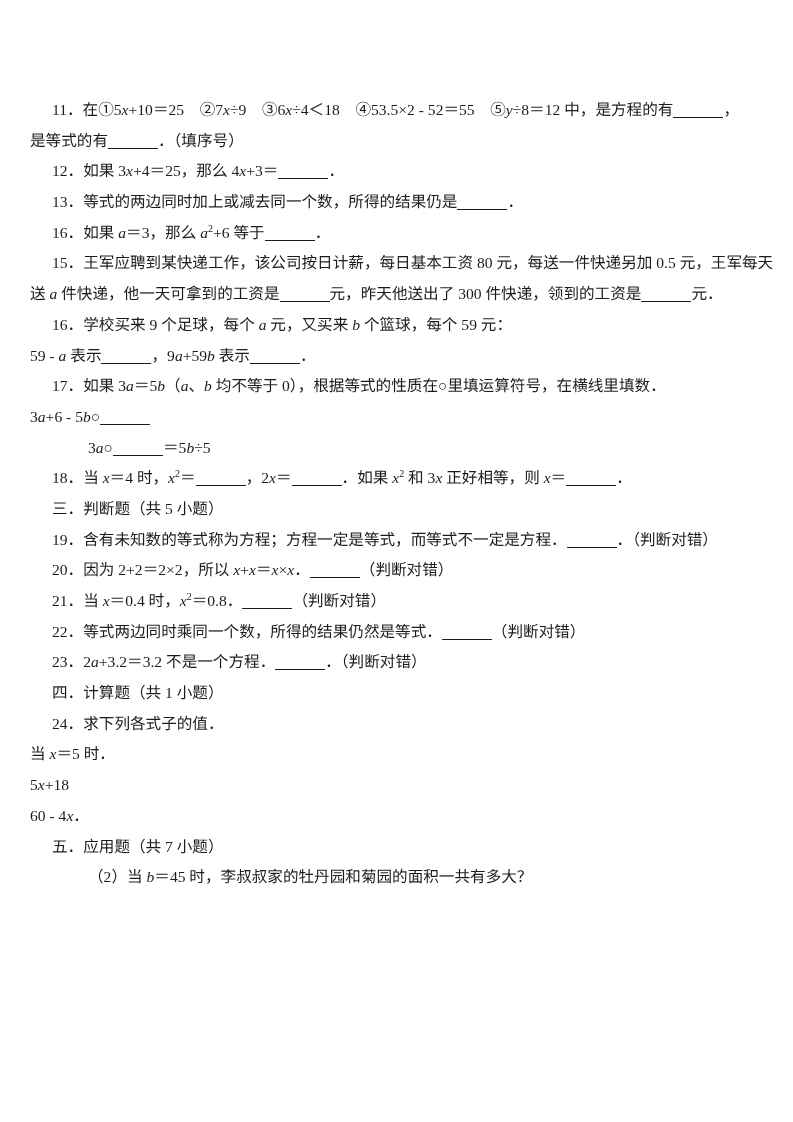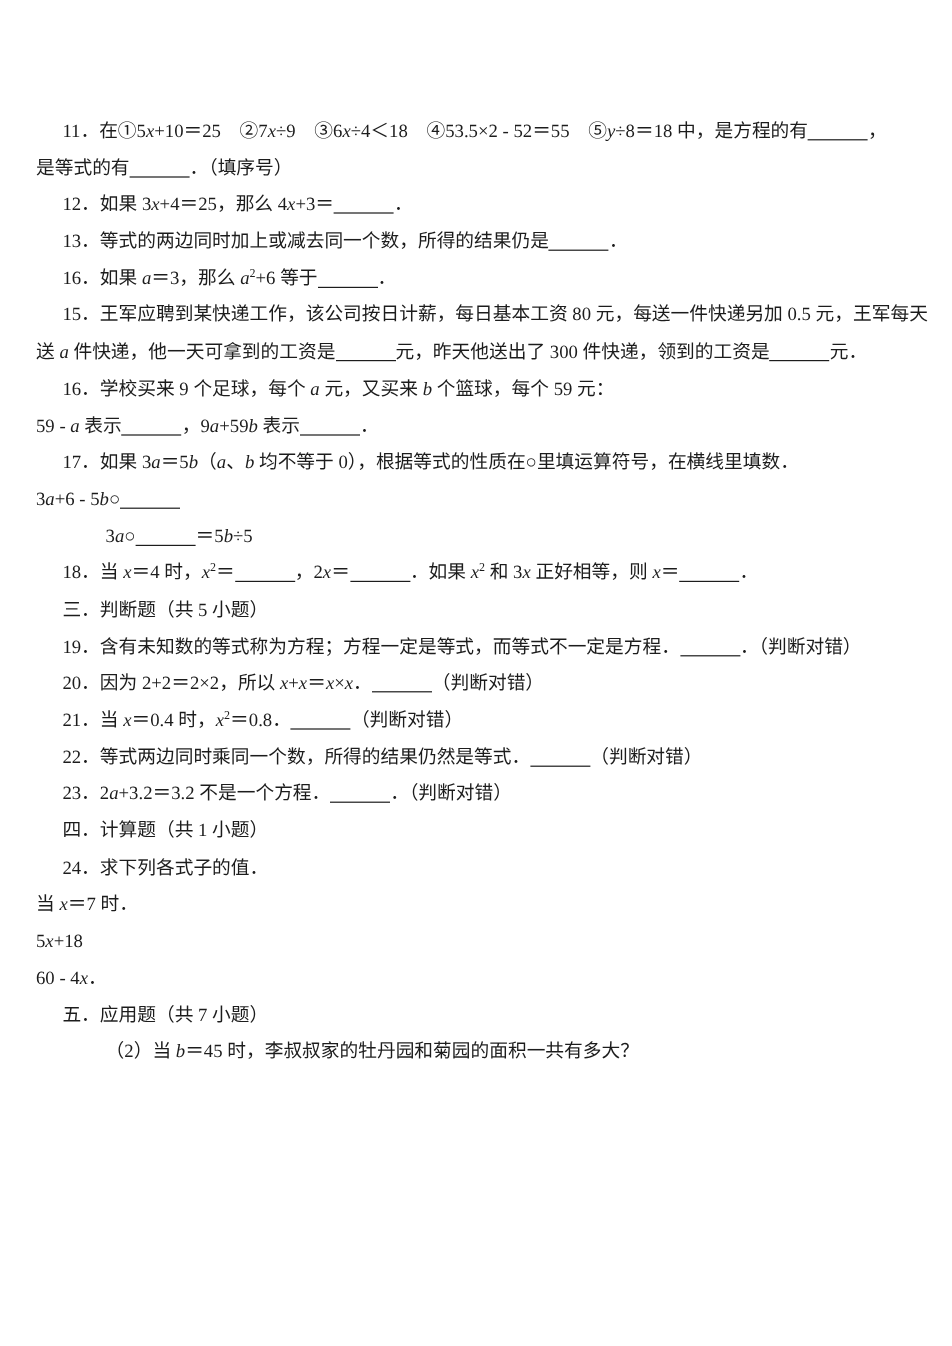--- a/index.html
+++ b/index.html
@@ -29,40 +29,40 @@
     width:50px;height:1px;
     border-bottom:1.2px solid #1c1c1c;
     vertical-align:-3px;
   }
 </style>
 </head>
 <body>
 
 <div class="page">
   <main class="doc">
-      <div class="line item"><span>11．在①5</span><i>x</i><span>+10＝25　②7</span><i>x</i><span>÷9　③6</span><i>x</i><span>÷4＜18　④53.5×2 - 52＝55　⑤</span><i>y</i><span>÷8＝18 中，是方程的有</span><span class="blank"></span><span>，</span></div>
+      <div class="line item"><span>11．在①5</span><i>x</i><span>+10＝25　②7</span><i>x</i><span>÷9　③6</span><i>x</i><span>÷4＜18　④53.5×2 - 52＝55　⑤</span><i>y</i><span>÷8＝12 中，是方程的有</span><span class="blank"></span><span>，</span></div>
       <div class="line cont"><span>是等式的有</span><span class="blank"></span><span>．（填序号）</span></div>
       <div class="line item"><span>12．如果 3</span><i>x</i><span>+4＝25，那么 4</span><i>x</i><span>+3＝</span><span class="blank"></span><span>．</span></div>
       <div class="line item"><span>13．等式的两边同时加上或减去同一个数，所得的结果仍是</span><span class="blank"></span><span>．</span></div>
       <div class="line item"><span>16．如果 </span><i>a</i><span>＝3，那么 </span><i>a</i><sup>2</sup><span>+6 等于</span><span class="blank"></span><span>．</span></div>
       <div class="line item"><span>15．王军应聘到某快递工作，该公司按日计薪，每日基本工资 80 元，每送一件快递另加 0.5 元，王军每天</span></div>
       <div class="line cont"><span>送 </span><i>a</i><span> 件快递，他一天可拿到的工资是</span><span class="blank"></span><span>元，昨天他送出了 300 件快递，领到的工资是</span><span class="blank"></span><span>元．</span></div>
       <div class="line item"><span>16．学校买来 9 个足球，每个 </span><i>a</i><span> 元，又买来 </span><i>b</i><span> 个篮球，每个 59 元：</span></div>
       <div class="line cont"><span>59 - </span><i>a</i><span> 表示</span><span class="blank"></span><span>，9</span><i>a</i><span>+59</span><i>b</i><span> 表示</span><span class="blank"></span><span>．</span></div>
       <div class="line item"><span>17．如果 3</span><i>a</i><span>＝5</span><i>b</i><span>（</span><i>a</i><span>、</span><i>b</i><span> 均不等于 0），根据等式的性质在○里填运算符号，在横线里填数．</span></div>
       <div class="line cont"><span>3</span><i>a</i><span>+6 - 5</span><i>b</i><span>○</span><span class="blank"></span></div>
       <div class="line sub"><span>3</span><i>a</i><span>○</span><span class="blank"></span><span>＝5</span><i>b</i><span>÷5</span></div>
       <div class="line item"><span>18．当 </span><i>x</i><span>＝4 时，</span><i>x</i><sup>2</sup><span>＝</span><span class="blank"></span><span>，2</span><i>x</i><span>＝</span><span class="blank"></span><span>．如果 </span><i>x</i><sup>2</sup><span> 和 3</span><i>x</i><span> 正好相等，则 </span><i>x</i><span>＝</span><span class="blank"></span><span>．</span></div>
       <div class="line section"><span>三．判断题（共 5 小题）</span></div>
       <div class="line item"><span>19．含有未知数的等式称为方程；方程一定是等式，而等式不一定是方程．</span><span class="blank"></span><span>．（判断对错）</span></div>
       <div class="line item"><span>20．因为 2+2＝2×2，所以 </span><i>x</i><span>+</span><i>x</i><span>＝</span><i>x</i><span>×</span><i>x</i><span>．</span><span class="blank"></span><span>（判断对错）</span></div>
       <div class="line item"><span>21．当 </span><i>x</i><span>＝0.4 时，</span><i>x</i><sup>2</sup><span>＝0.8．</span><span class="blank"></span><span>（判断对错）</span></div>
       <div class="line item"><span>22．等式两边同时乘同一个数，所得的结果仍然是等式．</span><span class="blank"></span><span>（判断对错）</span></div>
       <div class="line item"><span>23．2</span><i>a</i><span>+3.2＝3.2 不是一个方程．</span><span class="blank"></span><span>．（判断对错）</span></div>
       <div class="line section"><span>四．计算题（共 1 小题）</span></div>
       <div class="line item"><span>24．求下列各式子的值．</span></div>
-      <div class="line cont"><span>当 </span><i>x</i><span>＝7 时．</span></div>
+      <div class="line cont"><span>当 </span><i>x</i><span>＝5 时．</span></div>
       <div class="line cont"><span>5</span><i>x</i><span>+18</span></div>
       <div class="line cont"><span>60 - 4</span><i>x</i><span>．</span></div>
       <div class="line section"><span>五．应用题（共 7 小题）</span></div>
       <div class="line sub"><span>（2）当 </span><i>b</i><span>＝45 时，李叔叔家的牡丹园和菊园的面积一共有多大？</span></div>
     </main>
 </div>
 
 </body></html>

